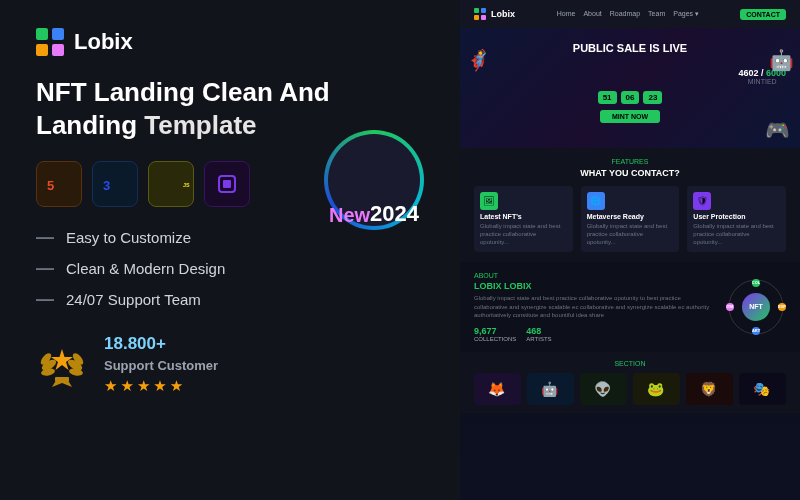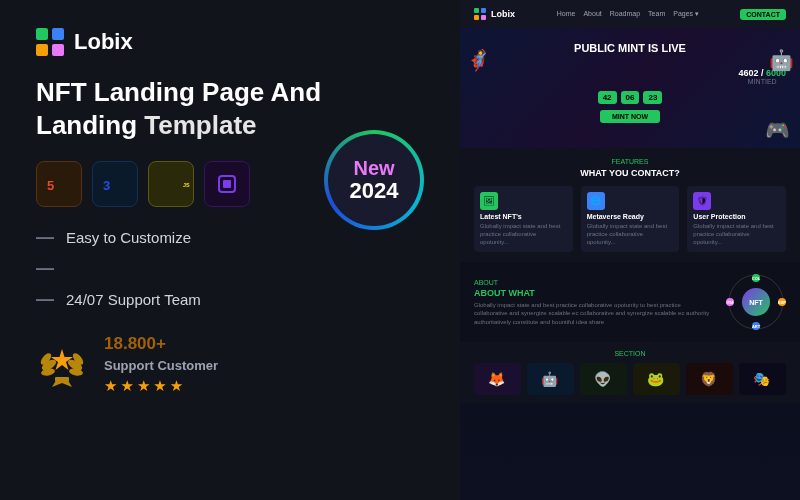--- a/index.html
+++ b/index.html
@@ -132,21 +132,21 @@
 
     .customer-info {
       display: flex;
       flex-direction: column;
       gap: 4px;
     }
 
     .customer-count {
       font-size: 17px;
       font-weight: 700;
-      color: #a16207;
+      color: #7dd3fc;
     }
 
     .customer-label {
       font-size: 13px;
       color: #9ca3af;
       font-weight: 600;
     }
 
     .stars {
       display: flex;
@@ -175,22 +175,21 @@
       justify-content: center;
       padding: 4px;
     }
 
     .new-badge-inner {
       width: 92px;
       height: 92px;
       border-radius: 50%;
       background: #1a1a2e;
       display: flex;
-      flex-direction: column;
-      align-items: center;
+      align-items: flex-end;
       justify-content: center;
     }
 
     .new-text {
       font-size: 20px;
       font-weight: 800;
       color: #e879f9;
       line-height: 1.1;
     }
 
@@ -513,21 +512,21 @@
     <svg class="logo-icon" viewBox="0 0 28 28" xmlns="http://www.w3.org/2000/svg">
       <rect x="0" y="0" width="12" height="12" rx="2" fill="#22c55e"></rect>
       <rect x="16" y="0" width="12" height="12" rx="2" fill="#3b82f6"></rect>
       <rect x="0" y="16" width="12" height="12" rx="2" fill="#f59e0b"></rect>
       <rect x="16" y="16" width="12" height="12" rx="2" fill="#e879f9"></rect>
     </svg>
     <span class="logo-text">Lobix</span>
   </div>
 
   <div class="main-title">
-    <span>NFT Landing Page And</span><br>
+    <span>NFT Landing Clean And</span><br>
     <span>Landing </span><span class="highlight">Template</span>
   </div>
 
   <div class="tech-badges">
     <div class="badge badge-html">
       <svg width="24" height="24" viewBox="0 0 24 24">
           <text y="18" font-size="13" font-weight="700" fill="#e34c26">5</text>
         </svg>
     </div>
     <div class="badge badge-css">
@@ -548,20 +547,21 @@
     </div>
   </div>
 
   <div class="features-list">
     <div class="feature-item">
       <span class="feature-dash">—</span>
       <span>Easy to Customize</span>
     </div>
     <div class="feature-item">
       <span class="feature-dash">—</span>
+      <span>Clean &amp; Modern Design</span>
     </div>
     <div class="feature-item">
       <span class="feature-dash">—</span>
       <span>24/07 Support Team</span>
     </div>
   </div>
 
   <div class="customer-area">
     <svg class="award-icon" viewBox="0 0 52 52" xmlns="http://www.w3.org/2000/svg">
 
@@ -622,29 +622,29 @@
         <span class="mini-nav-link">Roadmap</span>
         <span class="mini-nav-link">Team</span>
         <span class="mini-nav-link">Pages ▾</span>
       </div>
       <span class="mini-nav-btn">CONTACT</span>
     </div>
 
     <div class="mini-hero">
       <span class="hero-char char-left">🦸</span>
       <span class="hero-char char-right">🤖</span>
-      <div class="hero-title">PUBLIC MINT IS LIVE</div>
+      <div class="hero-title">PUBLIC SALE IS LIVE</div>
       <div class="hero-stats">
         <div class="stat-box">
           <div class="stat-num">4602 / <span style="color:#22c55e">6000</span></div>
           <div class="stat-label">MINTIED</div>
         </div>
       </div>
       <div class="hero-countdown">
-        <span class="count-box">42</span>
+        <span class="count-box">51</span>
         <span class="count-box">06</span>
         <span class="count-box">23</span>
       </div>
       <div class="hero-btn">MINT NOW</div>
       <span class="hero-char char-bottom-right">🎮</span>
     </div>
 
     <div class="mini-section">
       <div style="font-size:7px;color:#22c55e;text-align:center;margin-bottom:3px;">FEATURES</div>
       <div class="section-title">WHAT YOU CONTACT?</div>
@@ -663,22 +663,32 @@
           <div class="benefit-icon" style="background:#7c3aed;">🛡</div>
           <div class="benefit-title">User Protection</div>
           <div class="benefit-desc">Globally impact state and best practice collaborative opotunity...</div>
         </div>
       </div>
     </div>
 
     <div class="about-section">
       <div class="about-text-area">
         <div style="font-size:7px;color:#22c55e;margin-bottom:2px;">ABOUT</div>
-        <div class="about-title">ABOUT WHAT</div>
+        <div class="about-title">LOBIX LOBIX</div>
         <div class="about-desc">Globally impact state and best practice collaborative opotunity to best practice collaborative and synergize scalable ec collaborative and synergize scalable ec authority authoritatively constitute and bountiful idea share</div>
+        <div class="about-stats">
+          <div>
+            <div class="about-stat-num">9,677</div>
+            <div class="about-stat-label">COLLECTIONS</div>
+          </div>
+          <div>
+            <div class="about-stat-num">468</div>
+            <div class="about-stat-label">ARTISTS</div>
+          </div>
+        </div>
       </div>
 
       <div class="nft-diagram">
         <div class="nft-ring"></div>
         <div class="nft-center">NFT</div>
 
         <div class="nft-dot" style="top:2px;left:50%;transform:translateX(-50%);background:#22c55e;font-size:4px;padding:2px;">COL</div>
         <div class="nft-dot" style="bottom:2px;left:50%;transform:translateX(-50%);background:#3b82f6;font-size:4px;padding:2px;">ART</div>
         <div class="nft-dot" style="top:50%;right:0;transform:translateY(-50%);background:#f59e0b;font-size:4px;padding:2px;">EXP</div>
         <div class="nft-dot" style="top:50%;left:0;transform:translateY(-50%);background:#e879f9;font-size:4px;padding:2px;">ITM</div>

